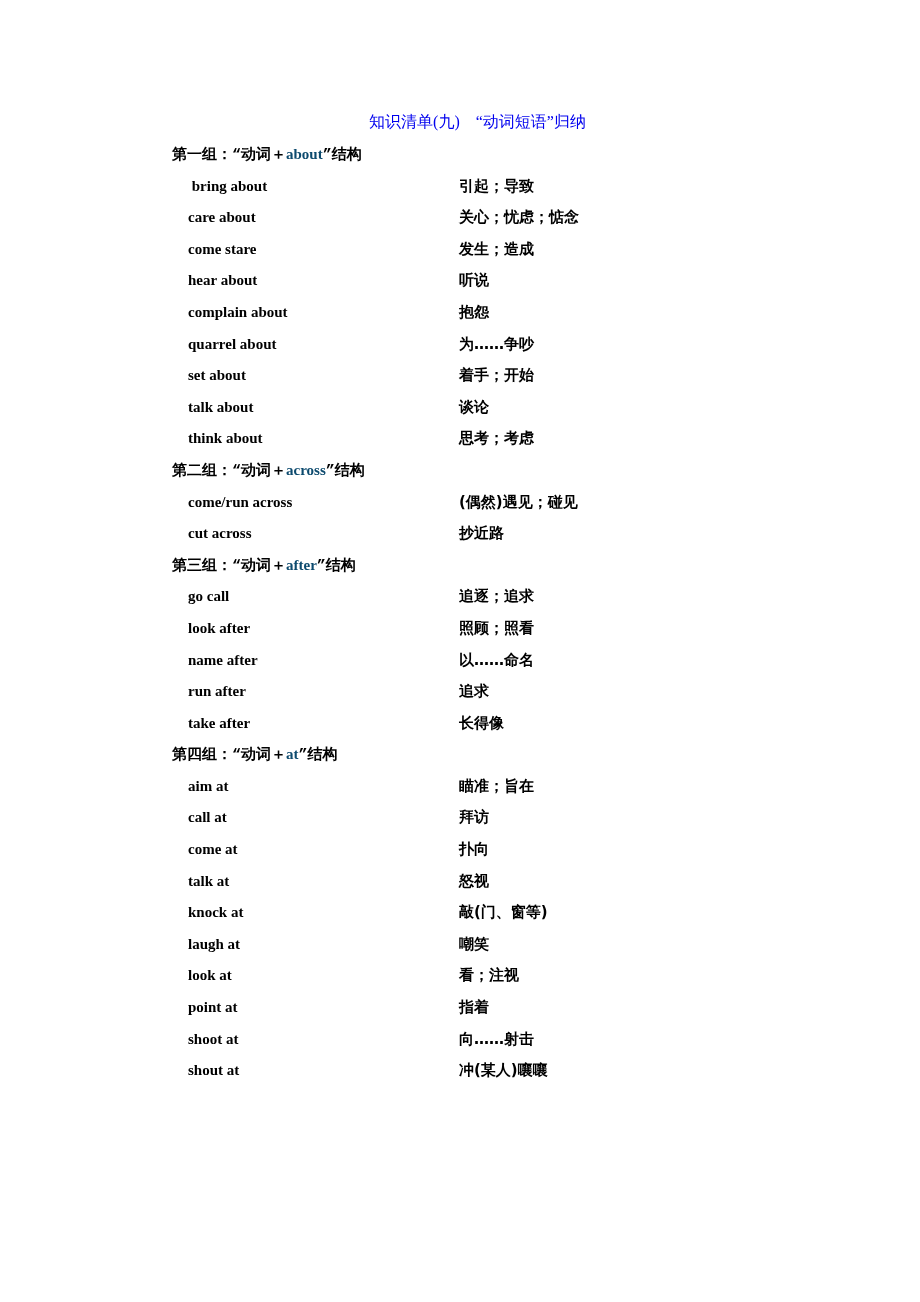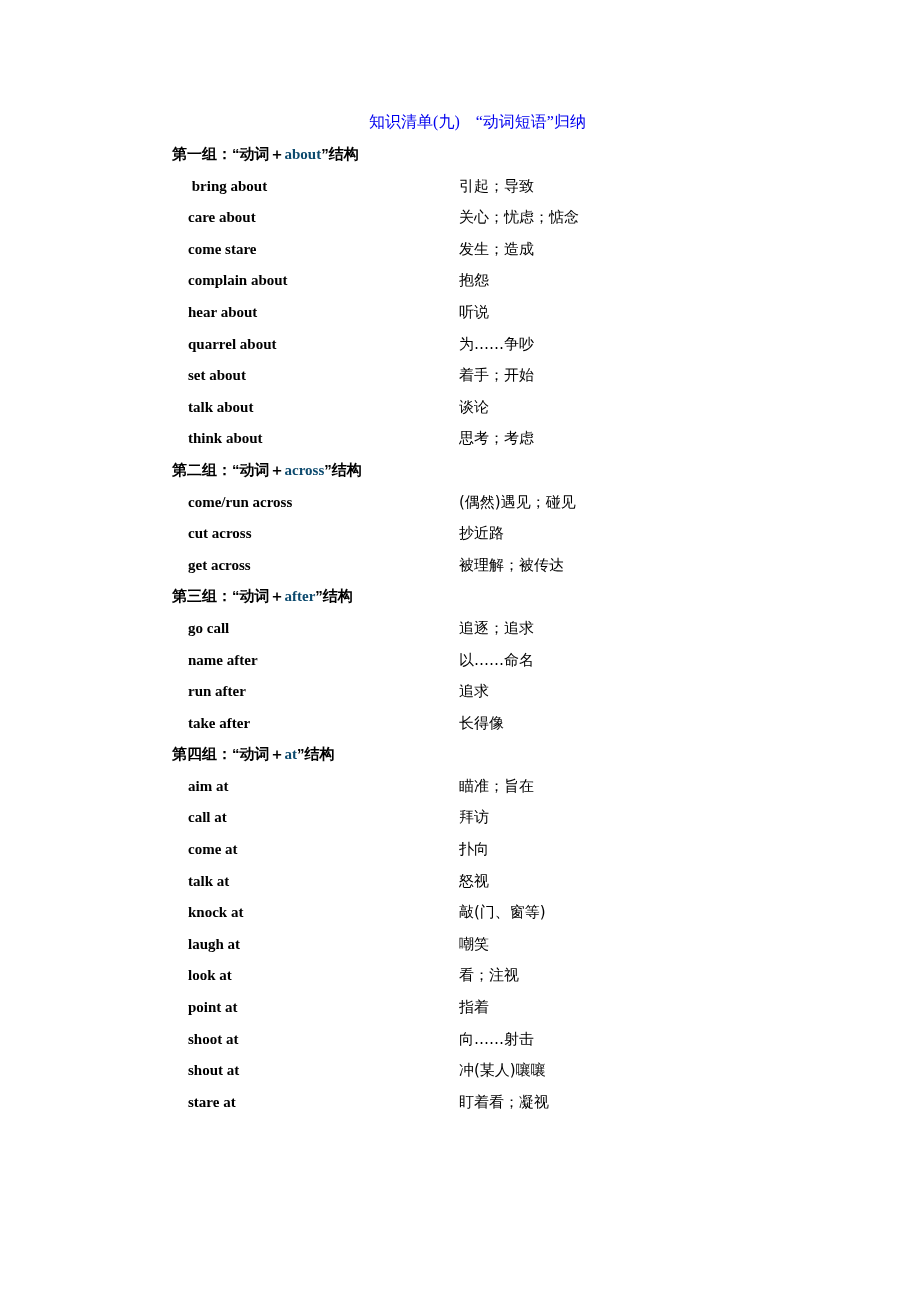--- a/index.html
+++ b/index.html
@@ -4,25 +4,25 @@
 <style>
   html, body { margin: 0; padding: 0; background: #ffffff; }
   body { width: 920px; height: 1302px; position: relative; overflow: hidden;
          font-family: "Liberation Serif", "DejaVu Serif", serif; color: #000; }
   .page { position: absolute; left: 0; top: 0; width: 920px; height: 982px; }
   .title { position: absolute; top: 112px; left: 0; width: 955px; text-align: center;
            color: #0000ee; font-size: 16px; white-space: pre; }
   .rows { position: absolute; top: 143px; left: 172px; width: 600px; }
   .row { height: 31.6px; line-height: 22px; font-size: 15px; font-weight: bold; position: relative; }
   .row .en { position: absolute; left: 16px; top: 0; white-space: pre; }
-  .row .zh { position: absolute; left: 287px; top: 0; font-weight: normal; font-size: 15px; white-space: pre;
+  .row .zh { position: absolute; left: 287px; top: 0; font-weight: bold; font-size: 15px; white-space: pre;
              font-family: "DejaVu Sans", sans-serif; }
   .row.heading { font-weight: bold; }
   .row.heading .kw { color: #0c4a6e; }
-  .row.heading span { font-family: Liberation Sans, sans-serif; }
+  .row.heading span { font-family: Liberation Mono, monospace; }
   .row.heading .kw { font-family: "Liberation Serif", serif; }
 </style>
 </head>
 <body>
 
 <div class="page">
   <div class="title">知识清单(九)    “动词短语”归纳</div>
 
   <div class="rows">
 
@@ -35,26 +35,26 @@
       </div>
     <div class="row">
         <span class="en">care about</span>
         <span class="zh">关心；忧虑；惦念</span>
       </div>
     <div class="row">
         <span class="en">come stare</span>
         <span class="zh">发生；造成</span>
       </div>
     <div class="row">
+        <span class="en">hear about</span>
+        <span class="zh">听说</span>
+      </div>
+    <div class="row">
         <span class="en">complain about</span>
         <span class="zh">抱怨</span>
-      </div>
-    <div class="row">
-        <span class="en">hear about</span>
-        <span class="zh">听说</span>
       </div>
     <div class="row">
         <span class="en">quarrel about</span>
         <span class="zh">为……争吵</span>
       </div>
     <div class="row">
         <span class="en">set about</span>
         <span class="zh">着手；开始</span>
       </div>
     <div class="row">
@@ -70,31 +70,31 @@
       <span>第二组：“动词＋</span><span class="kw">across</span><span>”结构</span>
     </div>
     <div class="row">
         <span class="en">come/run across</span>
         <span class="zh">(偶然)遇见；碰见</span>
       </div>
     <div class="row">
         <span class="en">cut across</span>
         <span class="zh">抄近路</span>
       </div>
-    <div class="row">
-        <span class="en">get across</span>
-        <span class="zh">被理解；被传达</span>
-      </div>
 
     <div class="row heading">
       <span>第三组：“动词＋</span><span class="kw">after</span><span>”结构</span>
     </div>
     <div class="row">
         <span class="en">go call</span>
         <span class="zh">追逐；追求</span>
+      </div>
+    <div class="row">
+        <span class="en">look after</span>
+        <span class="zh">照顾；照看</span>
       </div>
     <div class="row">
         <span class="en">name after</span>
         <span class="zh">以……命名</span>
       </div>
     <div class="row">
         <span class="en">run after</span>
         <span class="zh">追求</span>
       </div>
     <div class="row">
@@ -138,18 +138,14 @@
         <span class="zh">指着</span>
       </div>
     <div class="row">
         <span class="en">shoot at</span>
         <span class="zh">向……射击</span>
       </div>
     <div class="row">
         <span class="en">shout at</span>
         <span class="zh">冲(某人)嚷嚷</span>
       </div>
-    <div class="row">
-        <span class="en">stare at</span>
-        <span class="zh">盯着看；凝视</span>
-      </div>
   </div>
 </div>
 
 </body></html>

